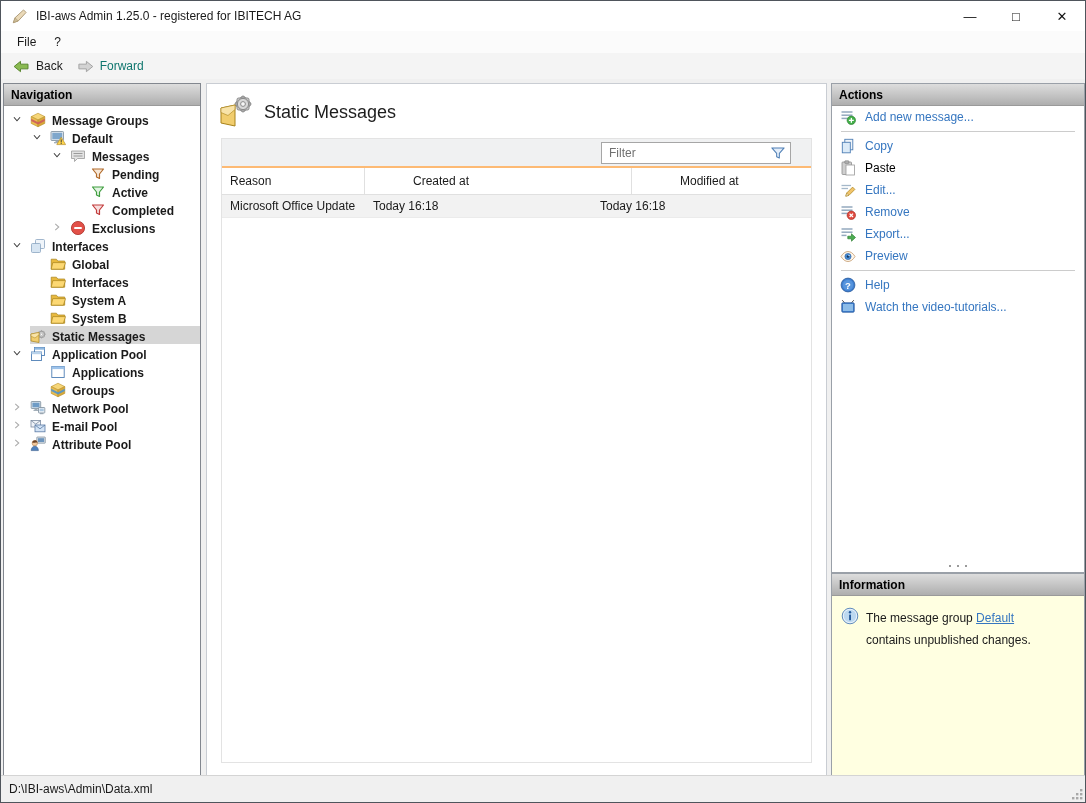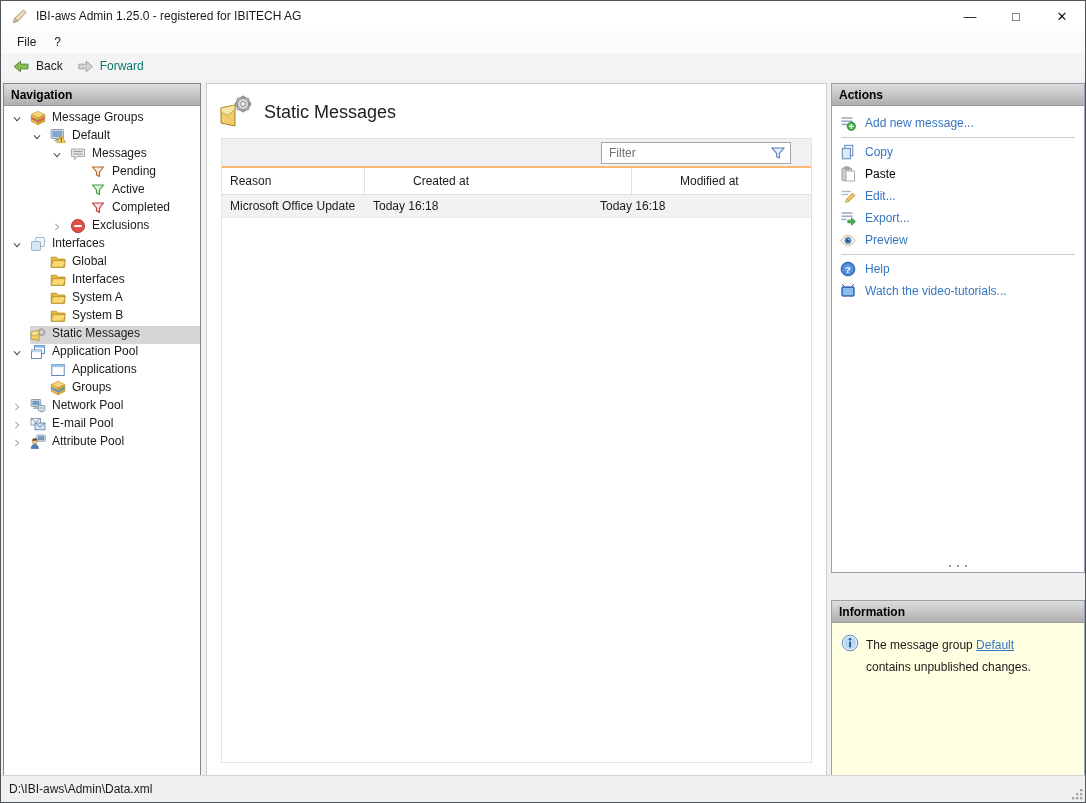--- a/index.html
+++ b/index.html
@@ -26,21 +26,21 @@
   .panel-header{height:21px;flex:none;background:linear-gradient(#dddddd,#aeaeae);
     border-bottom:1px solid #9a9a9a;font-weight:bold;display:flex;align-items:center;padding-left:7px;color:#000;}
   
   .nav-panel{position:absolute;left:2px;top:4px;width:198px;bottom:2px;background:#fff;
     border:1px solid #82878f;box-sizing:border-box;display:flex;flex-direction:column;}
   .tree{flex:1;overflow:hidden;padding:4px 0 0 6px;}
   .tree-row{height:18px;display:flex;align-items:center;}
   .indent{flex:none;height:100%;}
   .chev{width:20px;flex:none;display:flex;align-items:center;justify-content:flex-start;}
   .chev svg{width:14px;height:14px;}
-  .sel-zone{display:flex;align-items:flex-start;flex:1;height:18px;min-width:0;}
+  .sel-zone{display:flex;align-items:flex-end;flex:1;height:18px;min-width:0;font-weight:bold;}
   .tree-row.selected .sel-zone{background:var(--sel,#d6d6d6);}
   .ticon{width:16px;height:16px;flex:none;margin-right:6px;display:inline-flex;}
   .ticon svg{width:16px;height:16px;}
   .tlabel{white-space:nowrap;}
   
   .main-panel{position:absolute;left:205px;top:4px;width:621px;bottom:2px;background:#fff;
     border:1px solid #c9cdd3;box-sizing:border-box;display:flex;flex-direction:column;}
   .main-header{display:flex;align-items:center;gap:12px;padding:11px 14px 9px 11px;flex:none;}
   .main-title-icon{width:34px;height:34px;flex:none;display:inline-flex;}
   .main-title{font-size:18px;color:#1d1d1d;}
@@ -53,23 +53,23 @@
   .thead{display:flex;height:26px;flex:none;align-items:stretch;background:#fff;border-bottom:1px solid #e0e0e0;margin-top:2px;gap:40px;}
   .th{display:flex;align-items:center;padding-left:8px;box-sizing:border-box;}
   .th.c1,.td.c1{width:143px;flex:none;}
   .th.c2,.td.c2{width:227px;flex:none;}
   .th.c3,.td.c3{flex:1;}
   .th.c1,.th.c2{border-right:1px solid #e0e0e0;}
   .trow{display:flex;height:22px;flex:none;align-items:center;background:#f2f2f2;border-bottom:1px solid #ebebeb;}
   .td{padding-left:8px;box-sizing:border-box;white-space:nowrap;overflow:hidden;}
   .table-filler{flex:1;background:#fff;}
   
-  .right-col{position:absolute;left:830px;top:4px;width:254px;bottom:2px;display:flex;flex-direction:column;gap:27px;}
+  .right-col{position:absolute;left:830px;top:4px;width:254px;bottom:2px;display:flex;flex-direction:column;}
   .actions-panel{height:490px;flex:none;background:#fff;border:1px solid #9aa0a8;box-sizing:border-box;display:flex;flex-direction:column;}
-  .action-list{flex:1;padding-top:6px;}
+  .action-list{flex:1;}
   .action-item{height:22px;display:flex;align-items:center;gap:9px;padding-left:8px;}
   .action-item .aicon{width:16px;height:16px;flex:none;display:inline-flex;}
   .action-item .aicon svg{width:16px;height:16px;}
   .action-item.link{color:var(--link,#3576c0);}
   .action-item.text{color:#000000;}
   .action-divider{height:1px;background:#cccccc;margin:3px 9px;}
   .splitter{height:12px;flex:none;display:flex;align-items:center;justify-content:center;}
   .info-panel{flex:1;border:1px solid #9aa0a8;box-sizing:border-box;display:flex;flex-direction:column;background:var(--infobg,#ffffe1);}
   .info-body{flex:1;display:flex;align-items:flex-start;gap:7px;padding:11px 8px 0 9px;}
   .info-icon{width:18px;height:18px;flex:none;display:inline-flex;}
@@ -537,20 +537,34 @@
                 </svg>
               </span>
               <span>Edit...</span>
             </div>
             <div class="action-item link">
               <span class="aicon">
                 <svg viewBox="0 0 16 16">
                   <g stroke="#93a9be" stroke-width="1.5">
                     <line x1="1.5" y1="3" x2="12.5" y2="3"></line>
                     <line x1="1.5" y1="6.2" x2="12.5" y2="6.2"></line>
+                    <line x1="1.5" y1="9.4" x2="7.5" y2="9.4"></line>
+                  </g>
+                  <circle cx="11.3" cy="11.3" r="4.2" fill="#e04a3f" stroke="#a83028" stroke-width="0.7"></circle>
+                  <path d="M9.6 9.6l3.4 3.4m0-3.4l-3.4 3.4" stroke="#fff" stroke-width="1.3"></path>
+                </svg>
+              </span>
+              <span>Remove</span>
+            </div>
+            <div class="action-item link">
+              <span class="aicon">
+                <svg viewBox="0 0 16 16">
+                  <g stroke="#93a9be" stroke-width="1.5">
+                    <line x1="1.5" y1="3" x2="12.5" y2="3"></line>
+                    <line x1="1.5" y1="6.2" x2="12.5" y2="6.2"></line>
                     <line x1="1.5" y1="9.4" x2="6.5" y2="9.4"></line>
                   </g>
                   <path d="M7.8 10.2h3.7V7.8l4 3.7-4 3.7v-2.4H7.8z" fill="#4cae52" stroke="#2f8034" stroke-width="0.7"></path>
                 </svg>
               </span>
               <span>Export...</span>
             </div>
             <div class="action-item link">
               <span class="aicon">
                 <svg viewBox="0 0 16 16">

